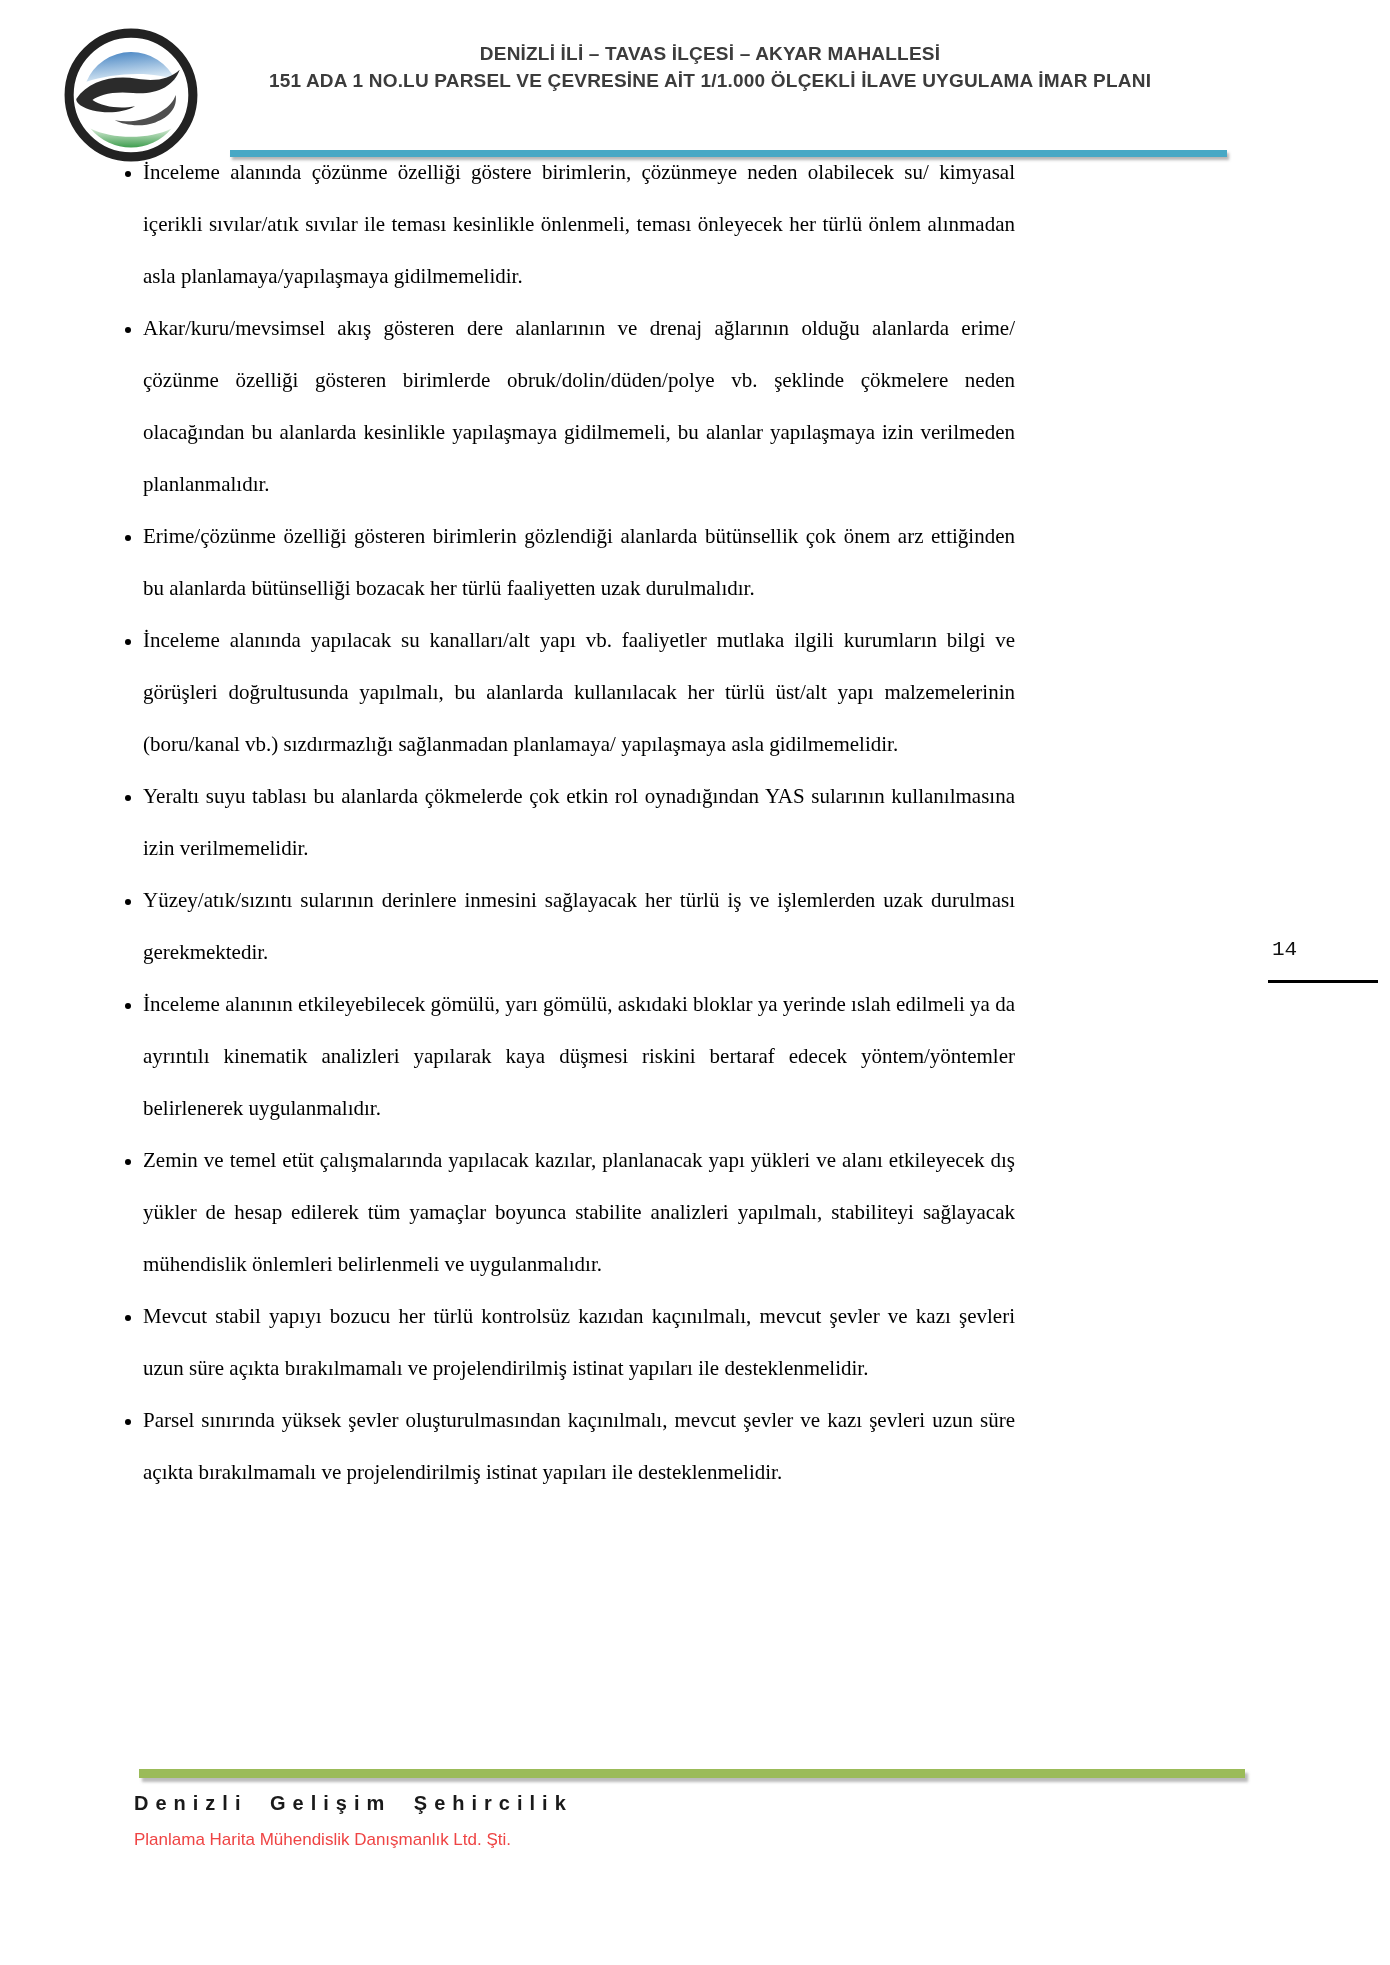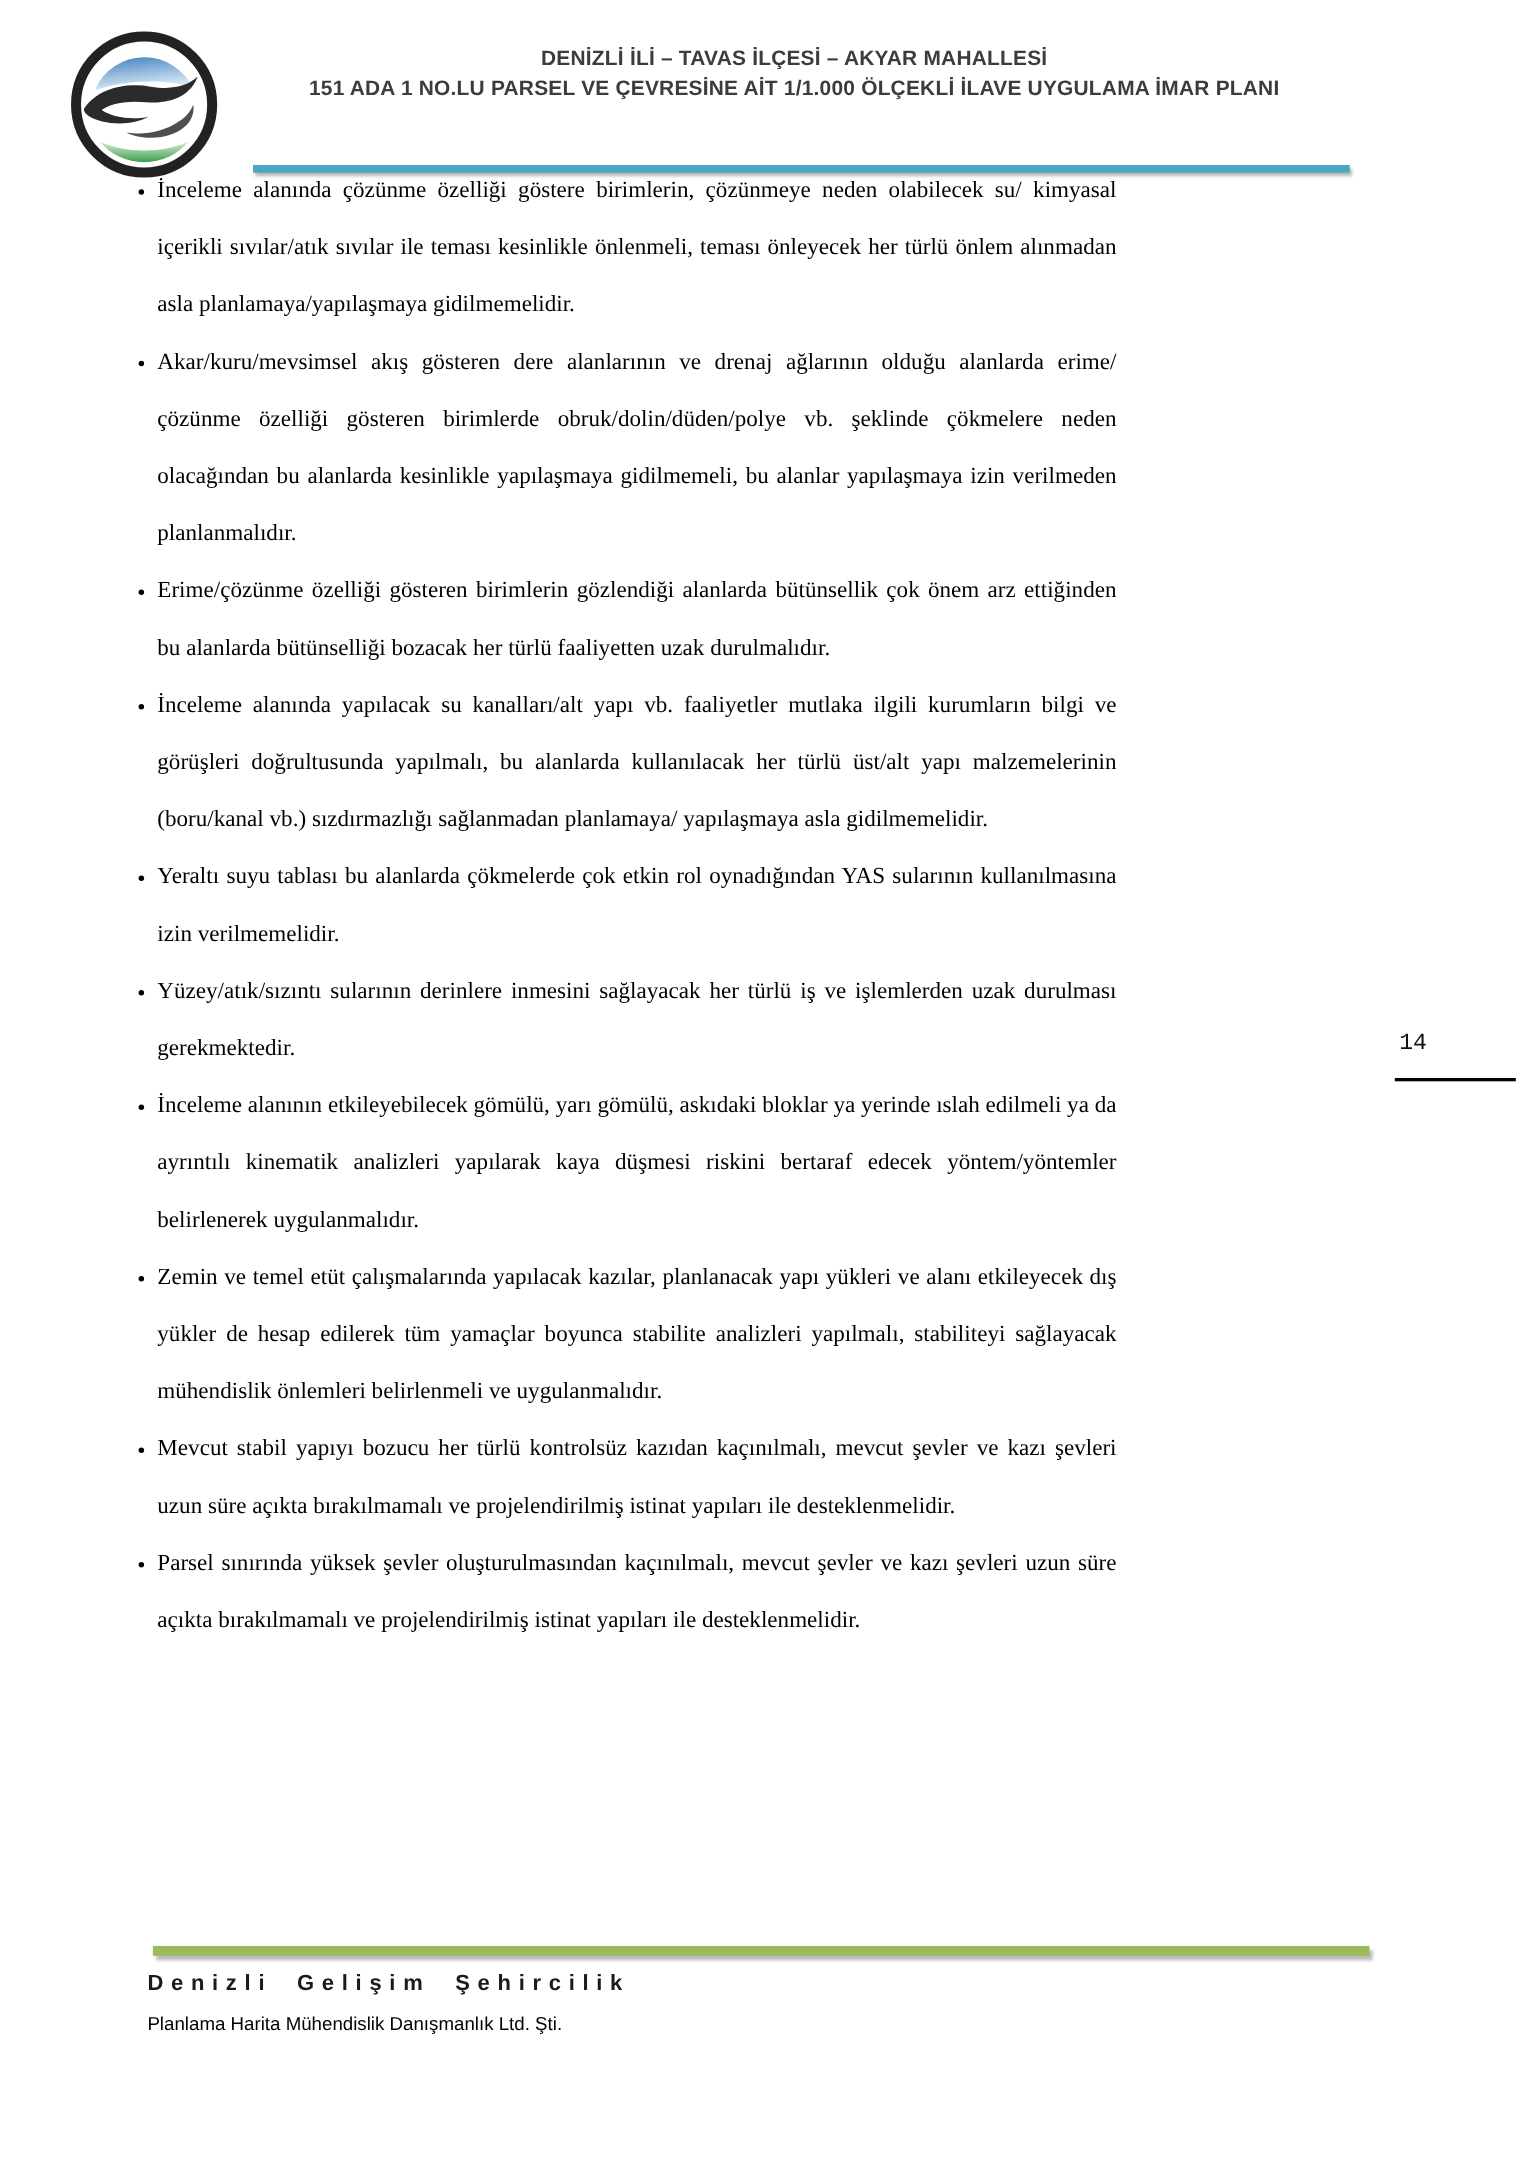--- a/index.html
+++ b/index.html
@@ -14,21 +14,21 @@
   }
 
   
   .logo {
     position: absolute;
     left: 60px; top: 24px;
     width: 142px; height: 142px;
   }
   .header-titles {
     position: absolute;
-    left: 242px; top: 40px;
+    left: 230px; top: 40px;
     width: 960px;
     text-align: center;
     font-family: "Liberation Sans", sans-serif;
     font-weight: bold;
     color: #3c3c3c;
     font-size: 19px;
     line-height: 27px;
     letter-spacing: 0.2px;
   }
   .header-rule {
@@ -87,21 +87,21 @@
     letter-spacing: 7px;
     word-spacing: 10px;
     color: #1a1a1a;
     white-space: nowrap;
   }
   .company-subtitle {
     position: absolute;
     left: 134px; top: 1830px;
     font-family: "Liberation Sans", sans-serif;
     font-size: 17px;
-    color: #000000;
+    color: #ef4444;
     white-space: nowrap;
   }
   .company-address {
     position: absolute;
     left: 134px; top: 1855px;
     font-family: "Liberation Sans", sans-serif;
     font-size: 16px;
     color: #1a1a1a;
     white-space: nowrap;
   }

